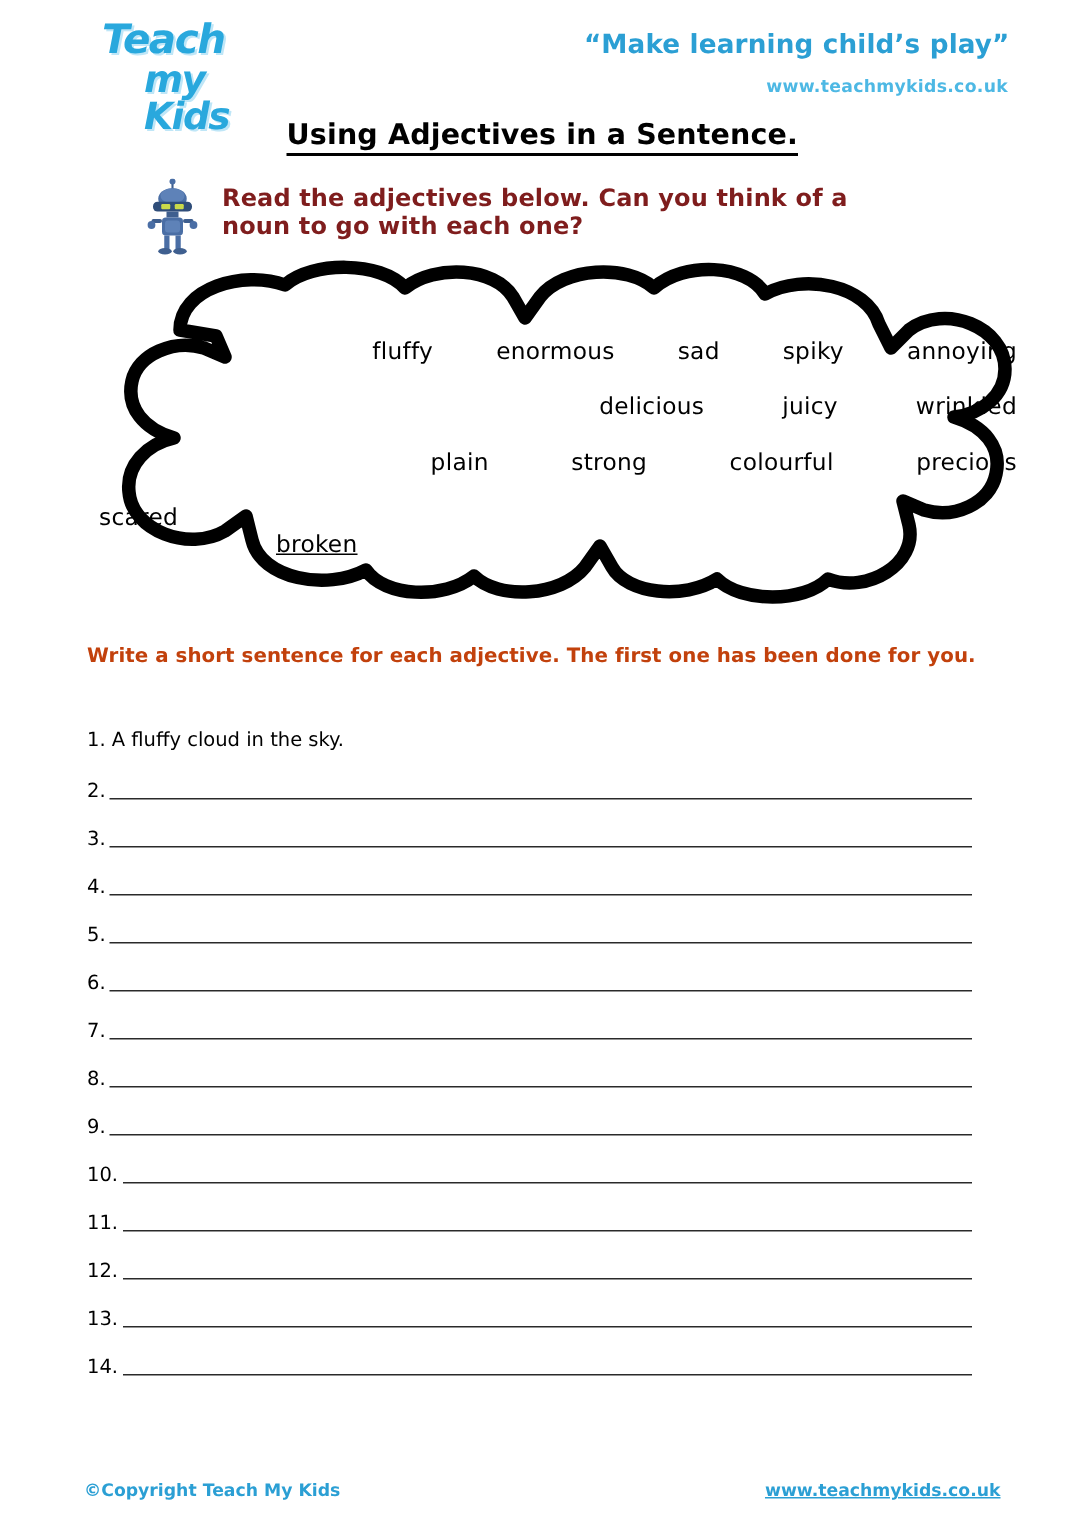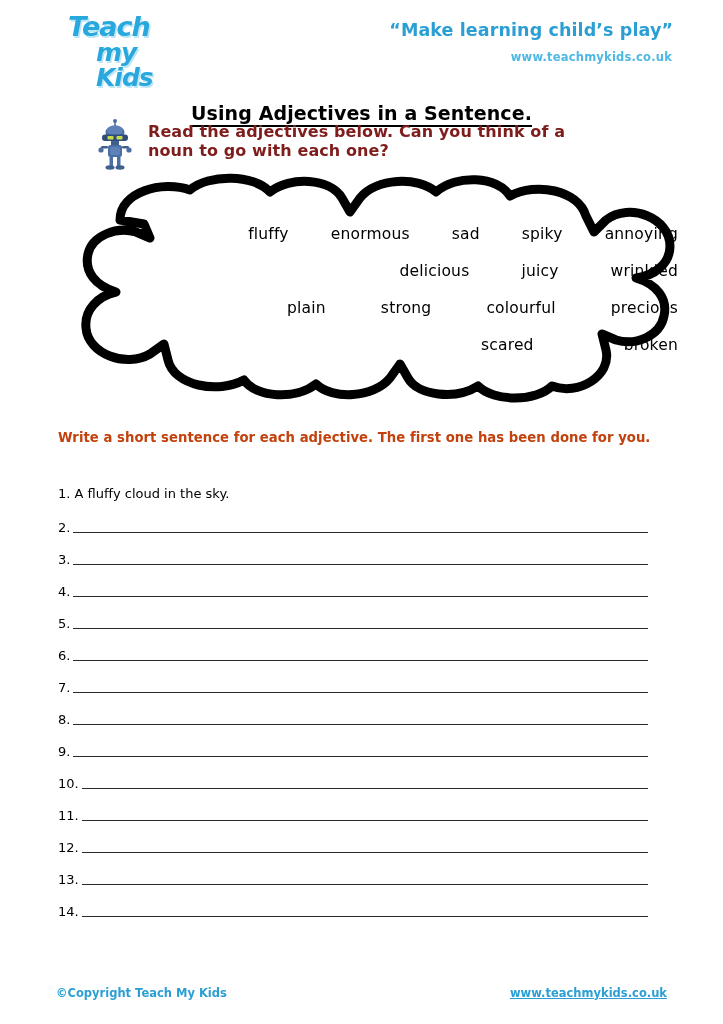--- a/index.html
+++ b/index.html
@@ -89,21 +89,20 @@
     position: absolute;
     top: 79px;
     left: 0;
     width: 723px;
     text-align: center;
     font-family: "DejaVu Sans", sans-serif;
     font-size: 19px;
     font-weight: bold;
     color: #000;
     letter-spacing: 0.1px;
-    margin-top: 23px;
   }
   .worksheet-title span {
     border-bottom: 2px solid #000;
     padding-bottom: 1px;
   }
 
   
   .instruction-row {
     position: absolute;
     top: 122px;
@@ -156,25 +155,25 @@
     justify-content: flex-end;
     font-family: "DejaVu Sans", sans-serif;
     font-size: 15.5px;
     color: #000;
     letter-spacing: 0.2px;
   }
   .cloud-row span { white-space: nowrap; }
   .cloud-row.r1 { top: 57px; }
   .cloud-row.r2 { top: 94px; }
   .cloud-row.r3 { top: 131px; }
-  .cloud-row.r4 { top: 168px; }
+  .cloud-row.r4 { top: 168px; flex-direction: column; }
   .cloud-row.r1 span + span { margin-left: 42px; }
   .cloud-row.r2 span + span { margin-left: 52px; }
   .cloud-row.r3 span + span { margin-left: 55px; }
-  .cloud-row.r4 span + span { margin-left: 90px; }
+  .cloud-row.r4 span + span { margin-left: 118px; text-decoration: underline; }
   .cloud-row.r2 { padding-left: 4px; }
   .cloud-row.r4 { padding-left: 8px; }
 
   
   .write-instruction {
     position: absolute;
     top: 430px;
     left: 58px;
     font-family: "DejaVu Sans", sans-serif;
     font-size: 13.2px;

